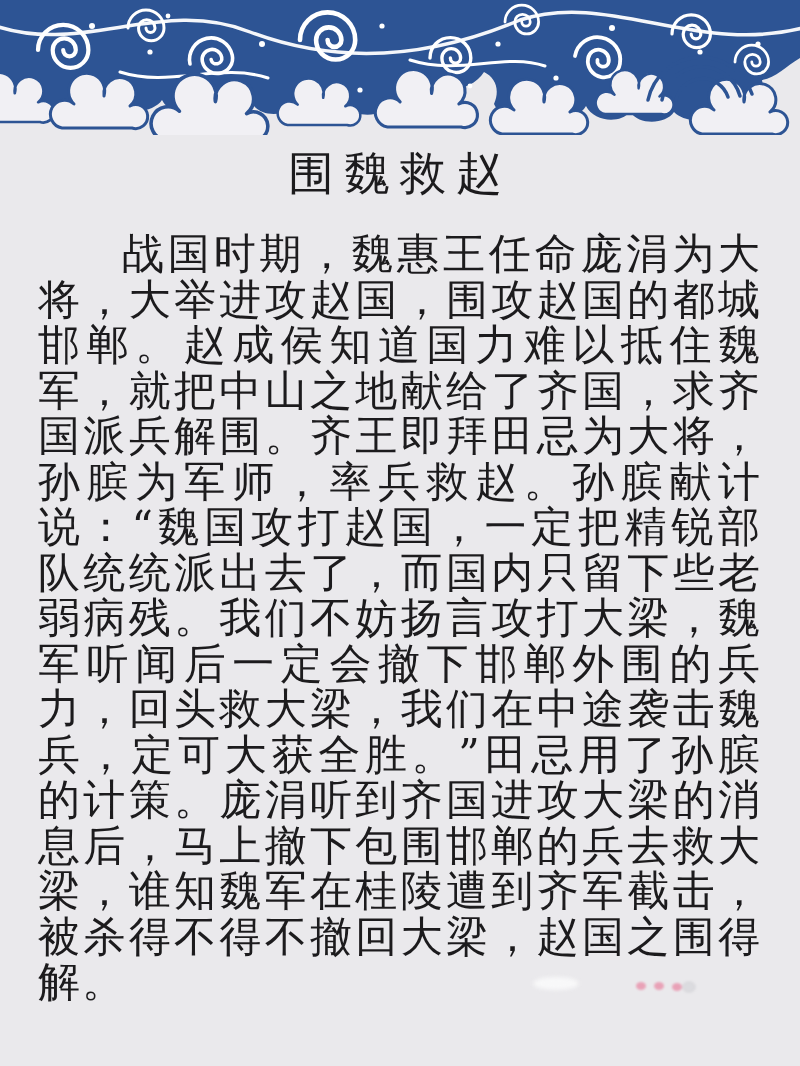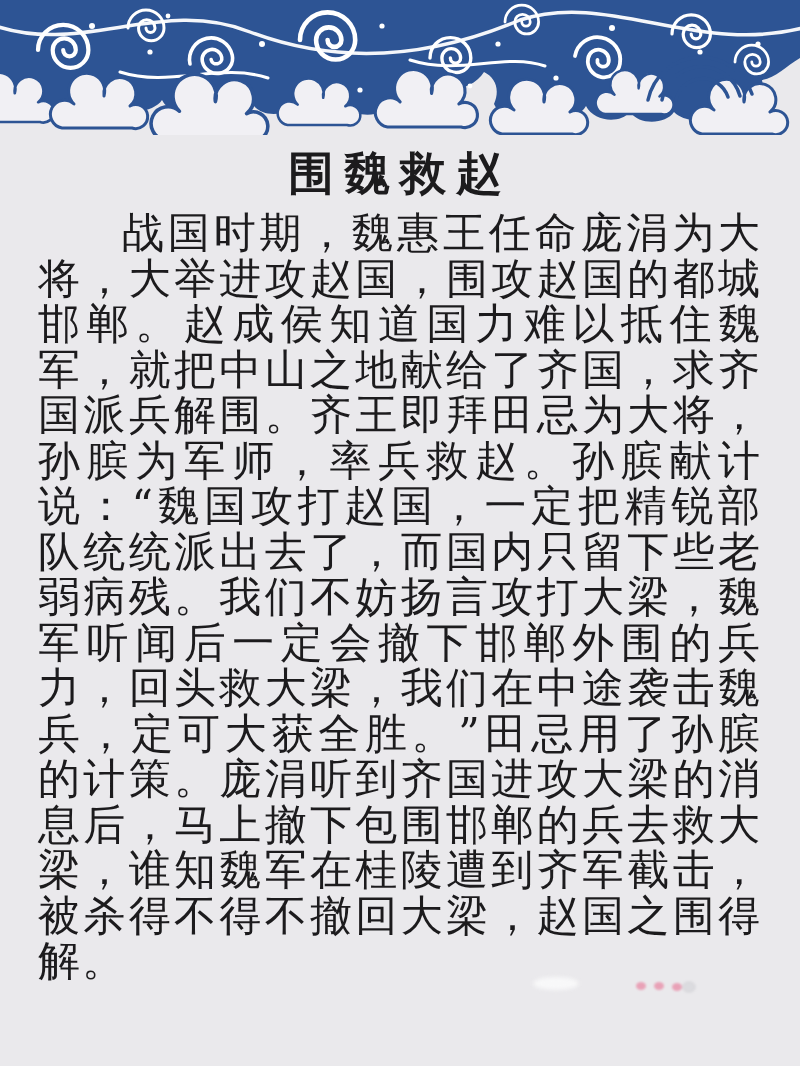--- a/index.html
+++ b/index.html
@@ -16,26 +16,26 @@
     width:800px;height:1066px;
     background:var(--page-bg);
     overflow:hidden;
     font-family:"DejaVu Serif", serif;
   }
   .border-top{display:block;width:800px;height:135px;}
   .title{
     margin-top:8px;
     text-align:center;
     font-size:46px;
-    font-weight:bold;
+    font-weight:normal;
     letter-spacing:10px;
     color:var(--text-color);
   }
   .body-text{
-    margin:5px 38px 0 38px;
+    margin:26px 38px 0 38px;
     font-size:42px;
     line-height:45.5px;
     letter-spacing:2px;
     color:var(--text-color);
     text-align:justify;
     text-justify:inter-ideograph;
     text-indent:2em;
     word-break:break-all;
   }
   .wm-white{

